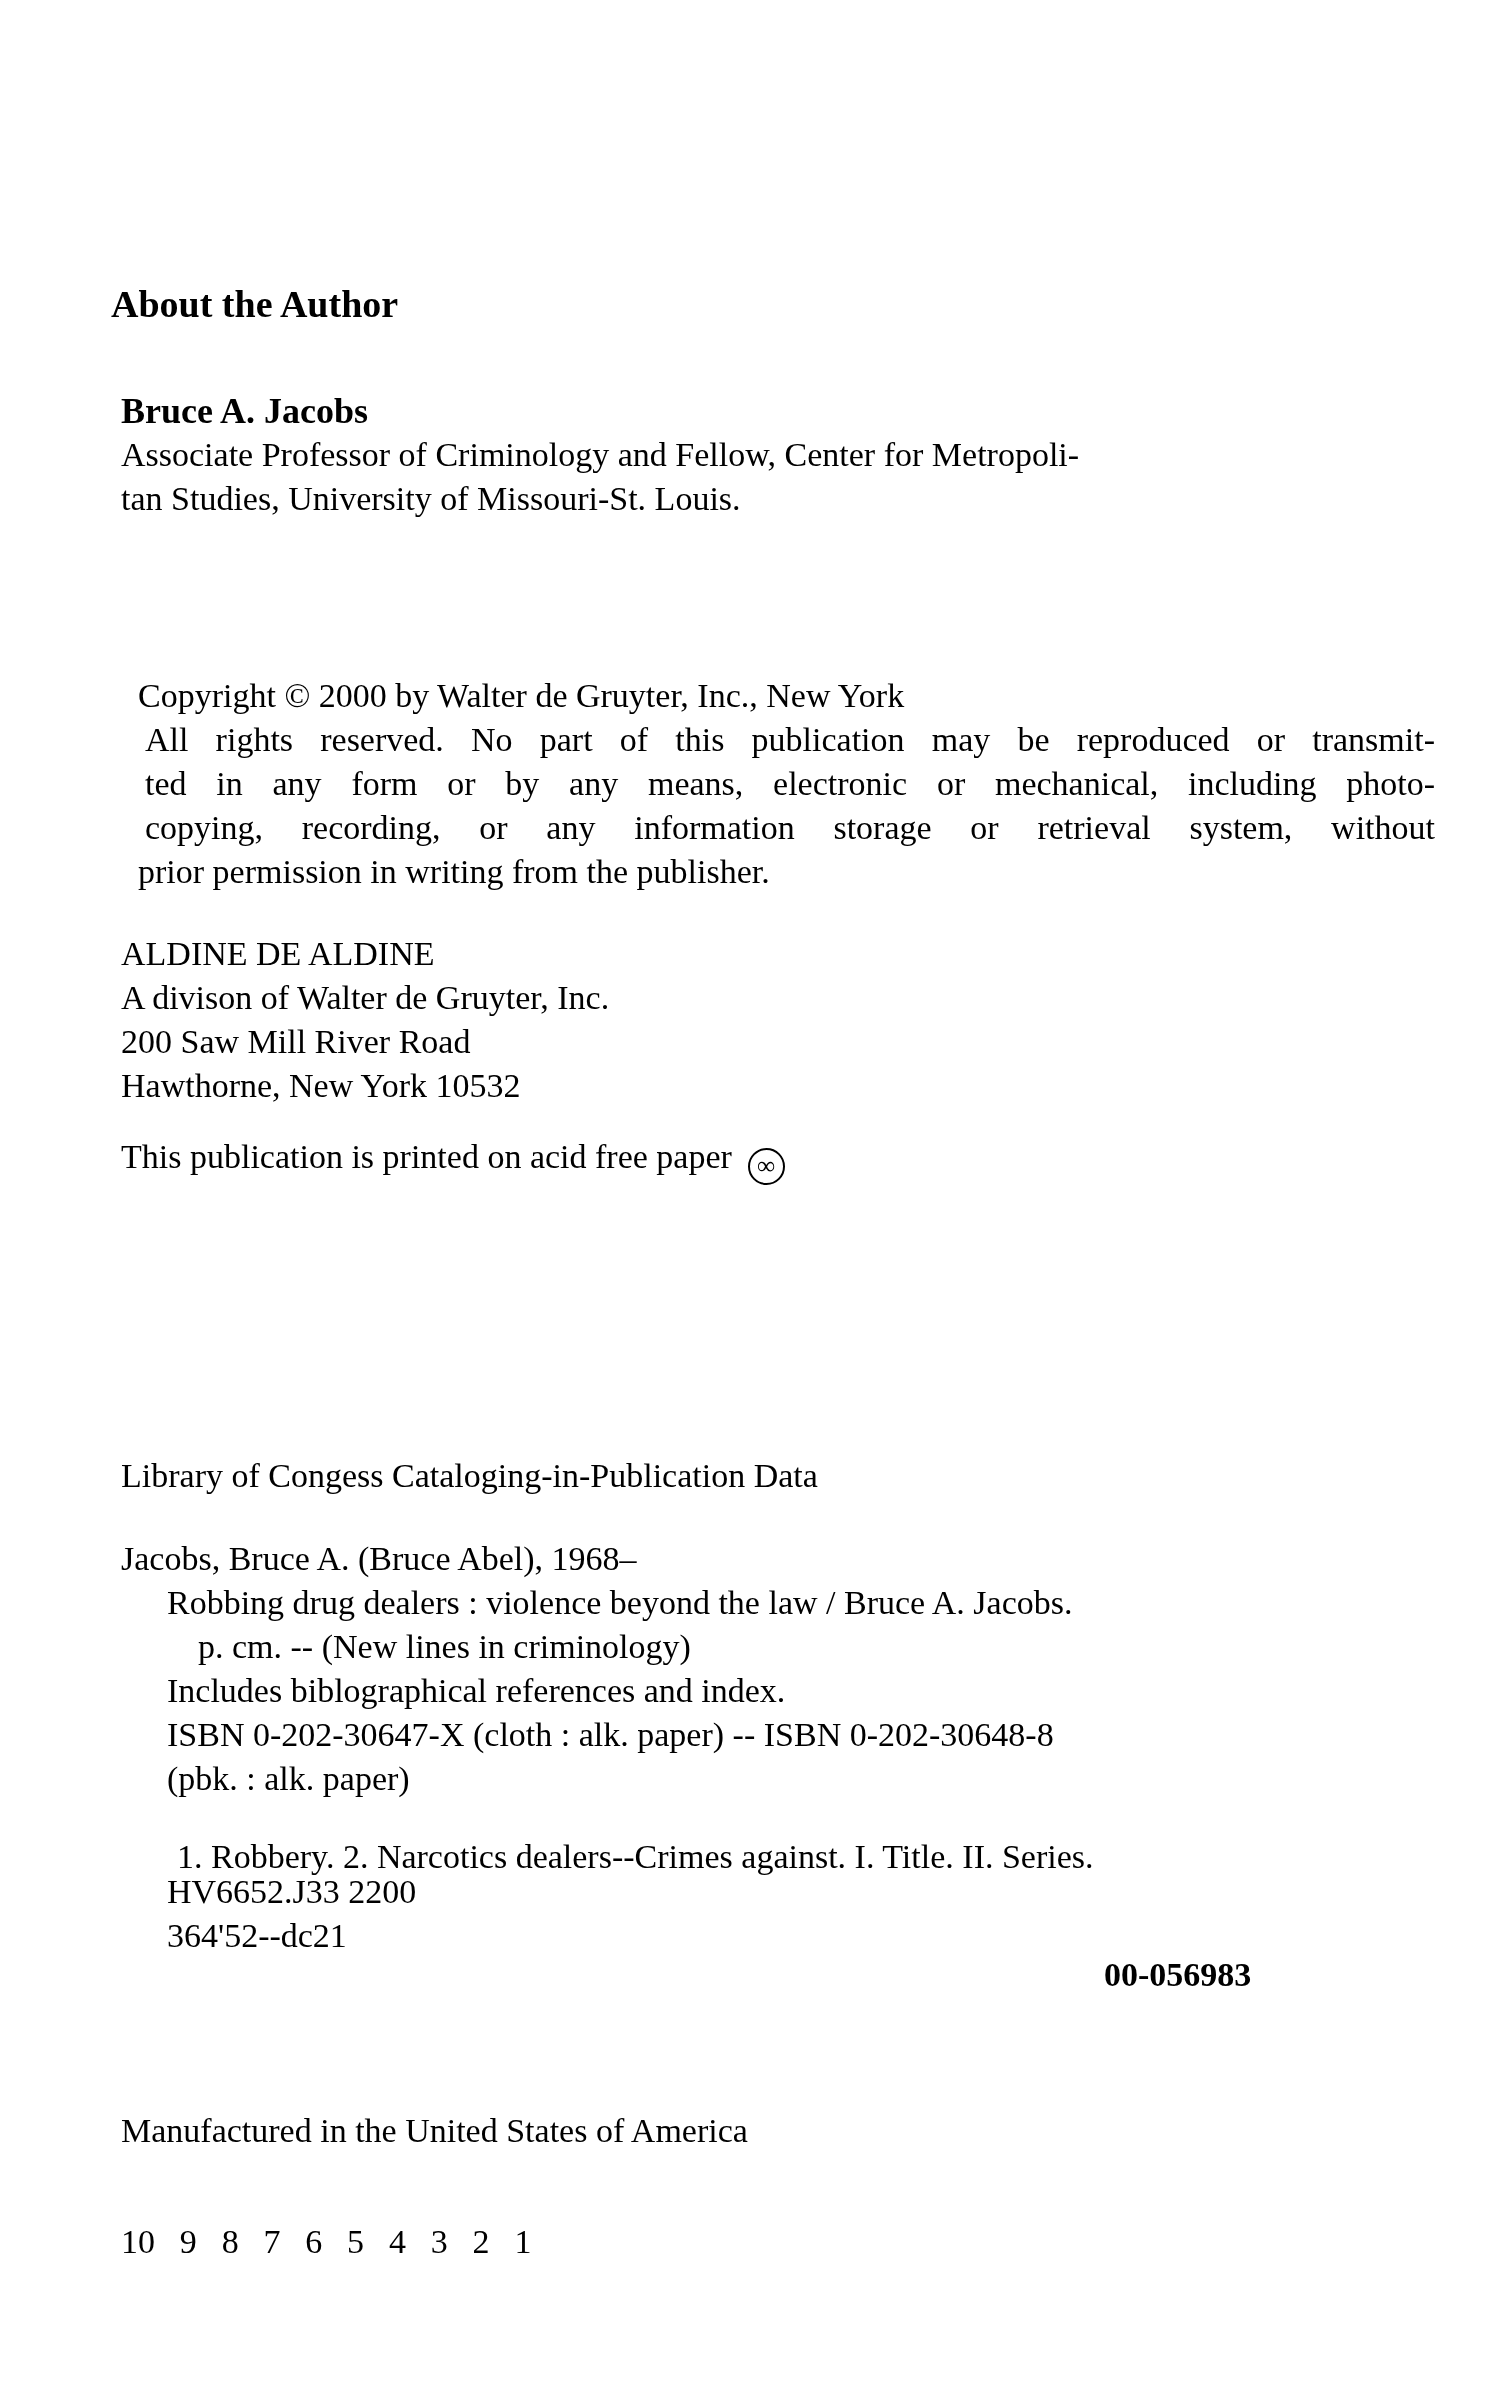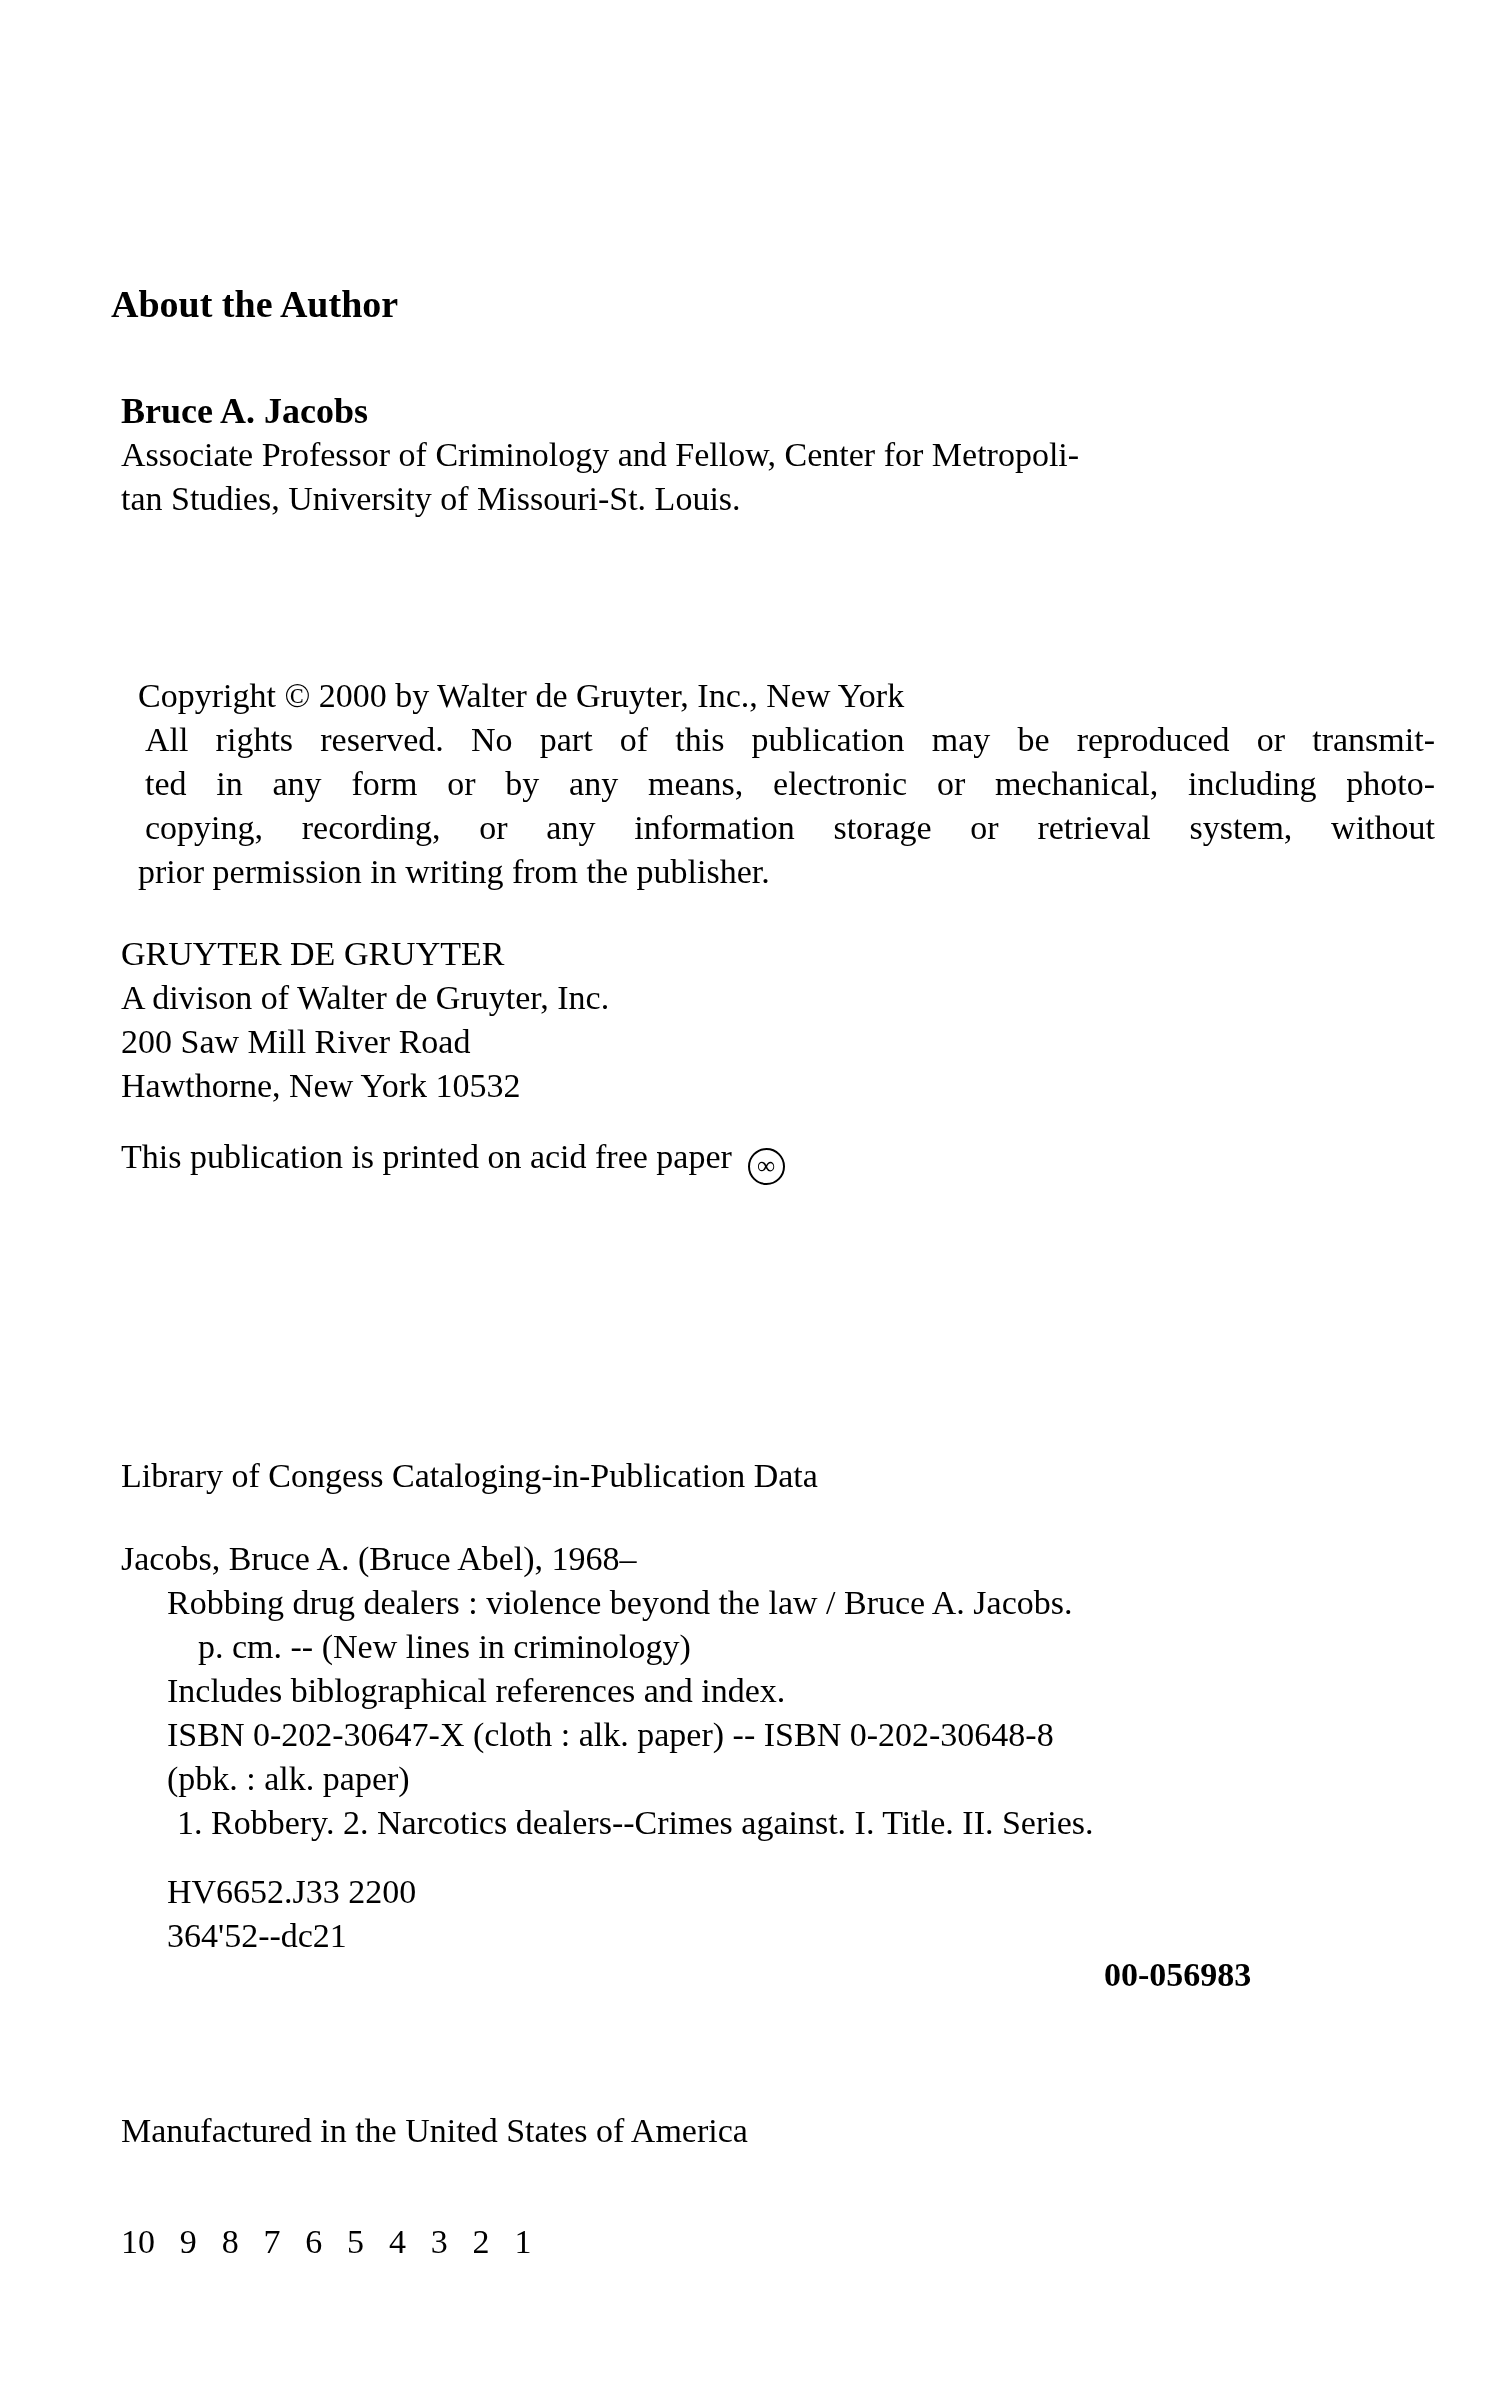--- a/index.html
+++ b/index.html
@@ -43,21 +43,21 @@
     line-height: 32px;
     font-size: 25.5px;
     margin-left: 15.7px;
     vertical-align: -5.9px;
   }
   .loc-heading { left: 121px; top: 1454px; width: 1304px; }
   .catalog-block { left: 121px; top: 1537px; width: 1318px; }
   .ind0 { padding-left: 0; }
   .ind1 { padding-left: 46px; }
   .ind2 { padding-left: 77px; }
-  .ind15 { padding-left: 56px; }
+  .ind15 { padding-left: 56px; margin-top: 34px; }
   .callnum-block { left: 167px; top: 1870px; width: 882px; }
   .lccn { left: 1104px; top: 1953px; font-weight: bold; }
   .manufactured { left: 121px; top: 2109px; width: 1304px; }
   .print-line {
     left: 121px; top: 2220px;
     word-spacing: 0.48em;
   }
 </style>
 </head>
 <body>
@@ -74,21 +74,21 @@
 
   <div class="abs copyright-block">
     <div>Copyright © 2000 by Walter de Gruyter, Inc., New York</div>
     <div class="line-just">All rights reserved. No part of this publication may be reproduced or transmit-</div>
     <div class="line-just">ted in any form or by any means, electronic or mechanical, including photo-</div>
     <div class="line-just">copying, recording, or any information storage or retrieval system, without</div>
     <div>prior permission in writing from the publisher.</div>
   </div>
 
   <div class="abs publisher-block">
-    <div>GRUYTER DE GRUYTER</div>
+    <div>ALDINE DE ALDINE</div>
     <div>A divison of Walter de Gruyter, Inc.</div>
     <div>200 Saw Mill River Road</div>
     <div>Hawthorne, New York 10532</div>
   </div>
 
   <div class="abs acidfree-block">
     <span>This publication is printed on acid free paper</span><span class="paper-symbol">∞</span>
   </div>
 
   <div class="abs loc-heading">Library of Congess Cataloging-in-Publication Data</div>

